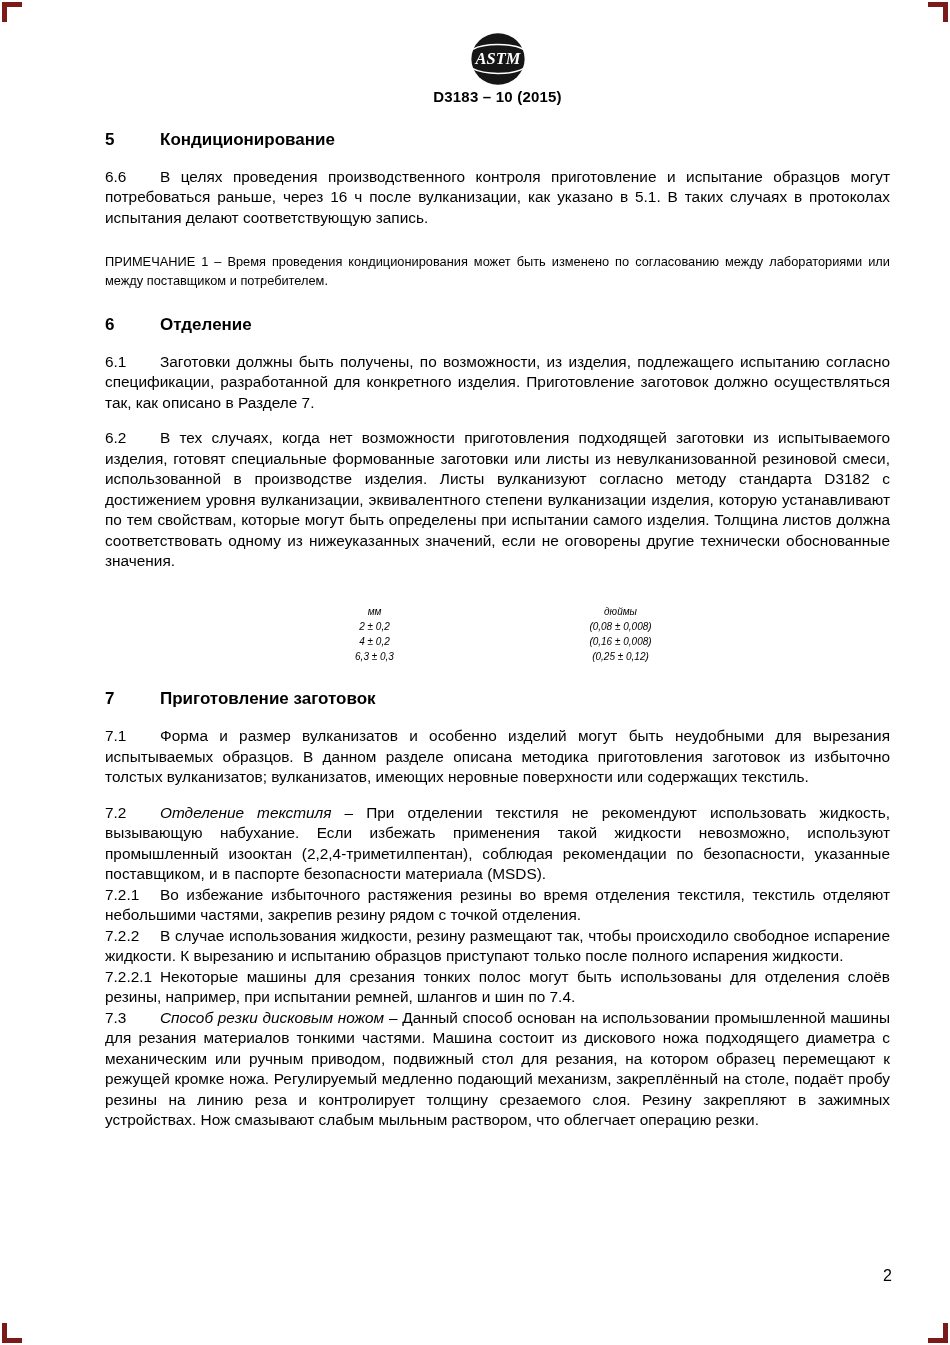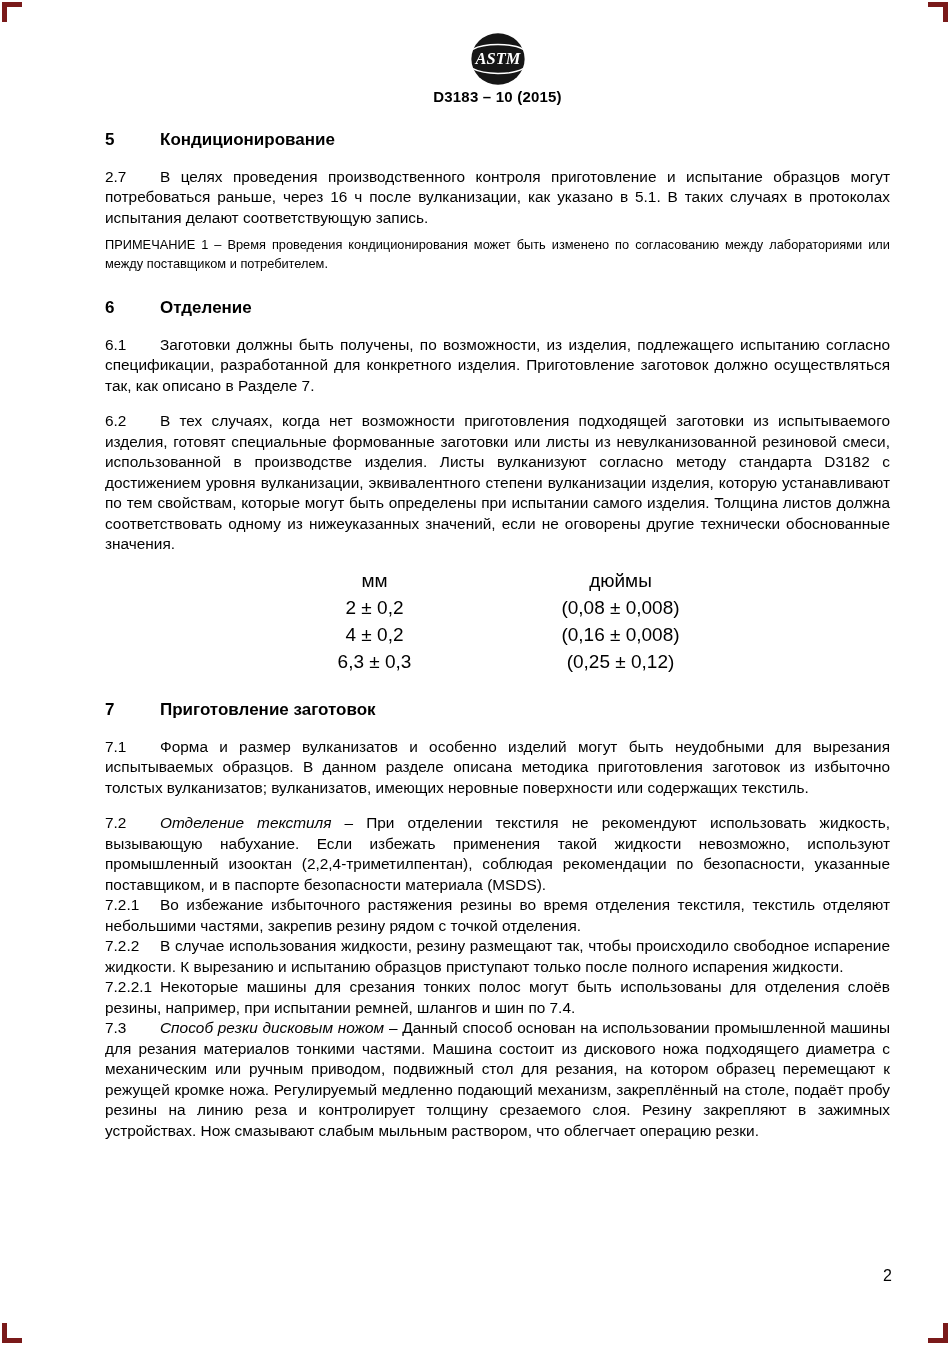--- a/index.html
+++ b/index.html
@@ -21,23 +21,23 @@
   .doc-number { font-size: 15px; font-weight: bold; letter-spacing: 0.2px; }
 
   h2.sec { display: flex; font-size: 17px; font-weight: bold; margin: 25px 0 17px; }
   h2.sec .secnum { flex: 0 0 55px; }
 
   .para { font-size: 15.4px; line-height: 1.33; text-align: justify; margin: 0; }
   .spaced { margin-top: 15px; }
   .pnum { display: inline-block; min-width: 55px; }
   .lead { font-style: italic; }
 
-  .note { font-size: 12.8px; line-height: 1.42; text-align: justify; margin: 8px 0 0; }
+  .note { font-size: 12.8px; line-height: 1.42; text-align: justify; margin: 25px 0 0; }
 
-  .thickness-table { margin: 12px auto 4px; border-collapse: collapse; font-size: 19px; }
+  .thickness-table { margin: 32px auto 4px; border-collapse: collapse; font-size: 10px; font-style: italic; }
   .thickness-table th, .thickness-table td { font-weight: normal; text-align: center; width: 246px; padding: 1px 0; line-height: 1.32; }
 
   .page-number { position: absolute; right: 58px; bottom: 60px; font-size: 16px; }
 </style>
 </head>
 <body>
 
 <div class="page">
 
   <div class="corner tl"></div>
@@ -57,21 +57,21 @@
         </svg>
       </div>
       <div class="doc-number">D3183 – 10 (2015)</div>
     </header>
 
     <section>
       <h2 class="sec">
         <span class="secnum">5</span>
         <span>Кондиционирование</span>
       </h2>
-      <p class="para spaced"><span class="pnum">2.7</span><span>В целях проведения производственного контроля приготовление и испытание образцов могут потребоваться раньше, через 16 ч после вулканизации, как указано в 5.1. В таких случаях в протоколах испытания делают соответствующую запись.</span></p>
+      <p class="para spaced"><span class="pnum">6.6</span><span>В целях проведения производственного контроля приготовление и испытание образцов могут потребоваться раньше, через 16 ч после вулканизации, как указано в 5.1. В таких случаях в протоколах испытания делают соответствующую запись.</span></p>
       <p class="note">ПРИМЕЧАНИЕ 1 – Время проведения кондиционирования может быть изменено по согласованию между лабораториями или между поставщиком и потребителем.</p>
     </section>
 
     <section>
       <h2 class="sec">
         <span class="secnum">6</span>
         <span>Отделение</span>
       </h2>
       <p class="para spaced"><span class="pnum">6.1</span><span>Заготовки должны быть получены, по возможности, из изделия, подлежащего испытанию согласно спецификации, разработанной для конкретного изделия. Приготовление заготовок должно осуществляться так, как описано в Разделе 7.</span></p>
       <p class="para spaced"><span class="pnum">6.2</span><span>В тех случаях, когда нет возможности приготовления подходящей заготовки из испытываемого изделия, готовят специальные формованные заготовки или листы из невулканизованной резиновой смеси, использованной в производстве изделия. Листы вулканизуют согласно методу стандарта D3182 с достижением уровня вулканизации, эквивалентного степени вулканизации изделия, которую устанавливают по тем свойствам, которые могут быть определены при испытании самого изделия. Толщина листов должна соответствовать одному из нижеуказанных значений, если не оговорены другие технически обоснованные значения.</span></p>

